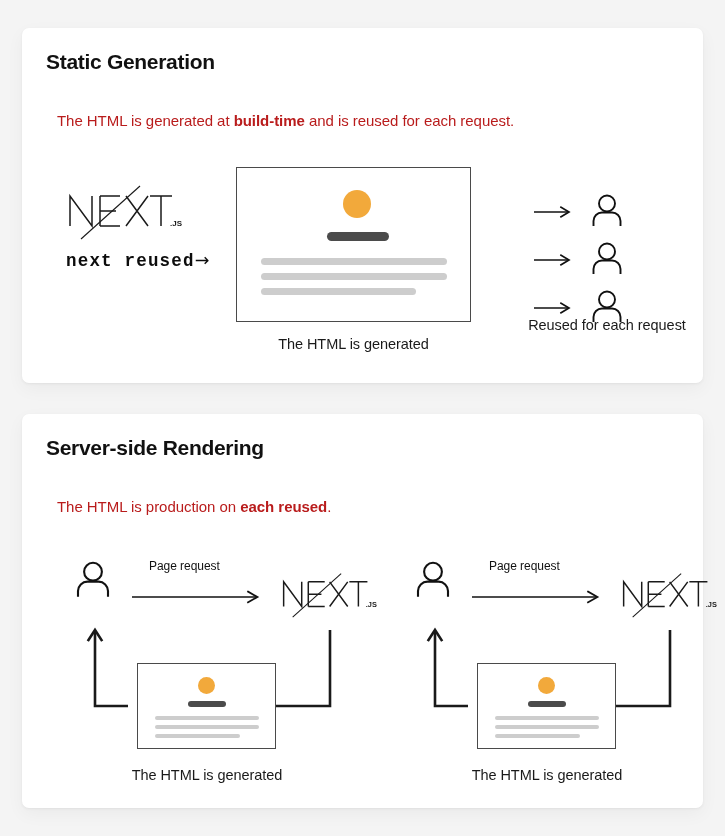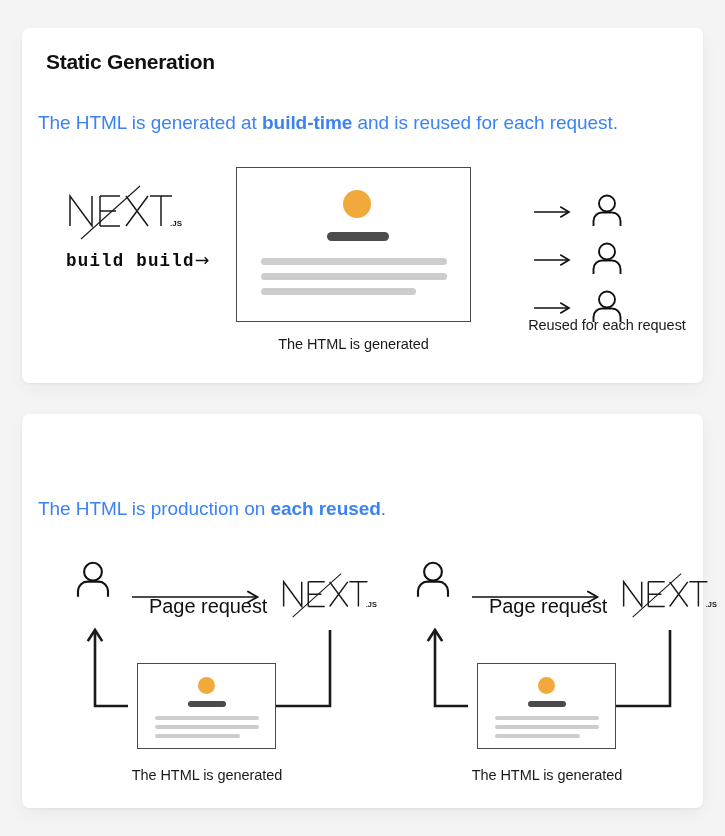--- a/index.html
+++ b/index.html
@@ -38,24 +38,24 @@
     position: absolute;
     left: 24px;
     top: 22px;
     font-size: 21px;
     font-weight: bold;
     color: #111111;
     letter-spacing: -0.3px;
   }
   .card-sub {
     position: absolute;
-    left: 16px;
+    left: 35px;
     top: 84px;
-    font-size: 19px;
-    color: #3b82f6;
+    font-size: 15px;
+    color: #b91c1c;
     letter-spacing: -0.05px;
   }
   .card-sub b { font-weight: bold; }
 
   
   .nextlogo { position: absolute; }
   .nextlogo svg { display: block; overflow: visible; }
 
   
   .cmd {
@@ -117,25 +117,24 @@
   
   .person { position: absolute; }
   .person svg { display: block; }
 
   
   .arrowsvg { position: absolute; }
   .arrowsvg svg { display: block; overflow: visible; }
 
   .arrowlabel {
     position: absolute;
-    font-size: 20px;
+    font-size: 12px;
     color: #111111;
     letter-spacing: -0.05px;
     white-space: nowrap;
-    margin-top: 36px;
   }
 </style>
 </head>
 <body>
 
 <div class="page">
 
   <div class="card card-static">
 
     <div class="card-title">Static Generation</div>
@@ -153,21 +152,21 @@
           <path d="M60 12 L82 42 M82 12 L60 42"></path>
 
           <path d="M84 12 L106 12 M95 12 L95 42"></path>
 
           <path d="M15 55 L74 2" stroke-width="1.1"></path>
         </g>
         <text x="104" y="42" font-family="Liberation Sans, sans-serif" font-size="8" font-weight="bold" fill="#1a1a1a">.JS</text>
       </svg>
     </div>
 
-    <div class="cmd" style="left:44px; top:222px;"><span>build build</span><span class="arrowglyph">→</span></div>
+    <div class="cmd" style="left:44px; top:222px;"><span>next reused</span><span class="arrowglyph">→</span></div>
 
 
     <div class="mock" style="left:214px; top:139px; width:235px; height:155px;">
       <div class="dot" style="left:106px; top:22px; width:28px; height:28px;"></div>
       <div class="headbar" style="left:90px; top:64px; width:62px; height:9px;"></div>
       <div class="tline" style="left:24px; top:90px; width:186px; height:7px;"></div>
       <div class="tline" style="left:24px; top:105px; width:186px; height:7px;"></div>
       <div class="tline" style="left:24px; top:120px; width:155px; height:7px;"></div>
     </div>
 
@@ -210,20 +209,21 @@
         <circle cx="17" cy="10.5" r="8" fill="none" stroke="#111" stroke-width="1.9"></circle>
         <path d="M3.5 33 v-5 a8.5 8.5 0 0 1 8.5 -8.5 h10 a8.5 8.5 0 0 1 8.5 8.5 v5" fill="none" stroke="#111" stroke-width="1.9"></path>
       </svg>
     </div>
 
     <div class="caption" style="left:496px; top:286px; width:178px;">Reused for each request</div>
   </div>
 
   <div class="card card-ssr">
 
+    <div class="card-title">Server-side Rendering</div>
 
     <div class="card-sub"><span>The HTML is production on </span><b>each reused</b><span>.</span></div>
 
     <div class="person" style="left:52px; top:146px;">
       <svg width="38" height="40" viewBox="0 0 34 36" aria-hidden="true">
         <circle cx="17" cy="10.5" r="8" fill="none" stroke="#111" stroke-width="1.9"></circle>
         <path d="M3.5 33 v-5 a8.5 8.5 0 0 1 8.5 -8.5 h10 a8.5 8.5 0 0 1 8.5 8.5 v5" fill="none" stroke="#111" stroke-width="1.9"></path>
       </svg>
     </div>
 

